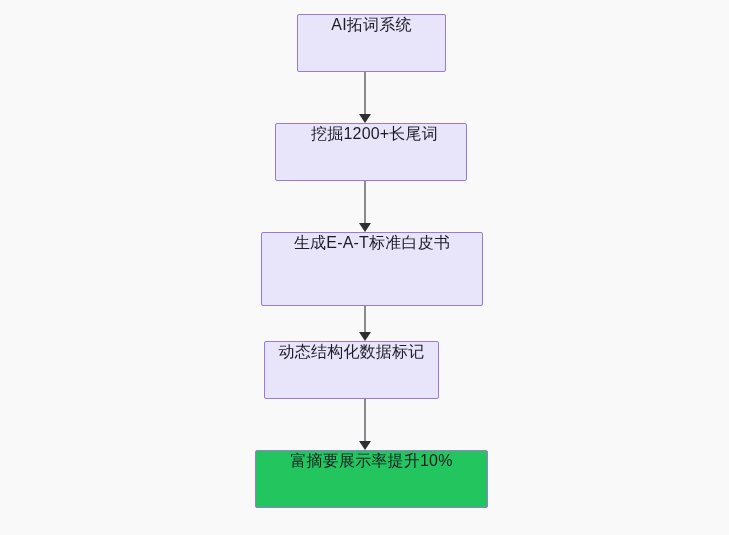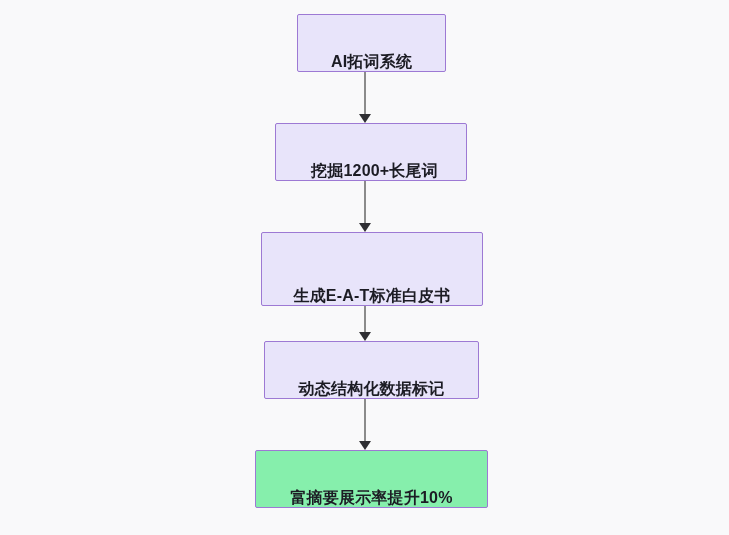--- a/index.html
+++ b/index.html
@@ -21,29 +21,28 @@
     background: #f9f9fa;
   }
 
   .flow-node {
     position: absolute;
     box-sizing: border-box;
     background: #e8e4fa;
     border: 1.6px solid #9d79d4;
     border-radius: 2px;
     display: flex;
-    align-items: flex-end;
+    align-items: flex-start;
     justify-content: center;
     color: #1c1c24;
     font-size: 16px;
     line-height: 1.2;
     letter-spacing: 0.2px;
     white-space: nowrap;
     user-select: none;
-    font-weight: bold;
   }
 
   .flow-node .node-label {
     display: block;
     text-align: center;
   }
 
   .flow-edge {
     position: absolute;
     width: 12px;
@@ -90,19 +89,19 @@
     </div>
     <div class="flow-node" style="left: 297px; top: 14px; width: 149px; height: 58px; background: rgb(232, 228, 250); border-color: rgb(157, 121, 212); color: rgb(28, 28, 36);">
       <span class="node-label">AI拓词系统</span>
     </div>
     <div class="flow-node" style="left: 275px; top: 123px; width: 192px; height: 58px; background: rgb(232, 228, 250); border-color: rgb(157, 121, 212); color: rgb(28, 28, 36); padding-left: 7px;">
       <span class="node-label">挖掘1200+长尾词</span>
     </div>
     <div class="flow-node" style="left: 261px; top: 232px; width: 222px; height: 74px; background: rgb(232, 228, 250); border-color: rgb(157, 121, 212); color: rgb(28, 28, 36);">
       <span class="node-label">生成E-A-T标准白皮书</span>
     </div>
-    <div class="flow-node" style="left: 264px; top: 341px; width: 215px; height: 58px; background: rgb(232, 228, 250); border-color: rgb(157, 121, 212); color: rgb(28, 28, 36);">
+    <div class="flow-node" style="left: 264px; top: 341px; width: 175px; height: 58px; background: rgb(232, 228, 250); border-color: rgb(157, 121, 212); color: rgb(28, 28, 36);">
       <span class="node-label">动态结构化数据标记</span>
     </div>
-    <div class="flow-node" style="left: 255px; top: 450px; width: 233px; height: 58px; background: #86efac; border-color: rgb(157, 121, 212); color: rgb(28, 28, 36);">
+    <div class="flow-node" style="left: 255px; top: 450px; width: 233px; height: 58px; background: #22c55e; border-color: rgb(157, 121, 212); color: rgb(28, 28, 36);">
       <span class="node-label">富摘要展示率提升10%</span>
     </div>
   </div>
 
 </body></html>

